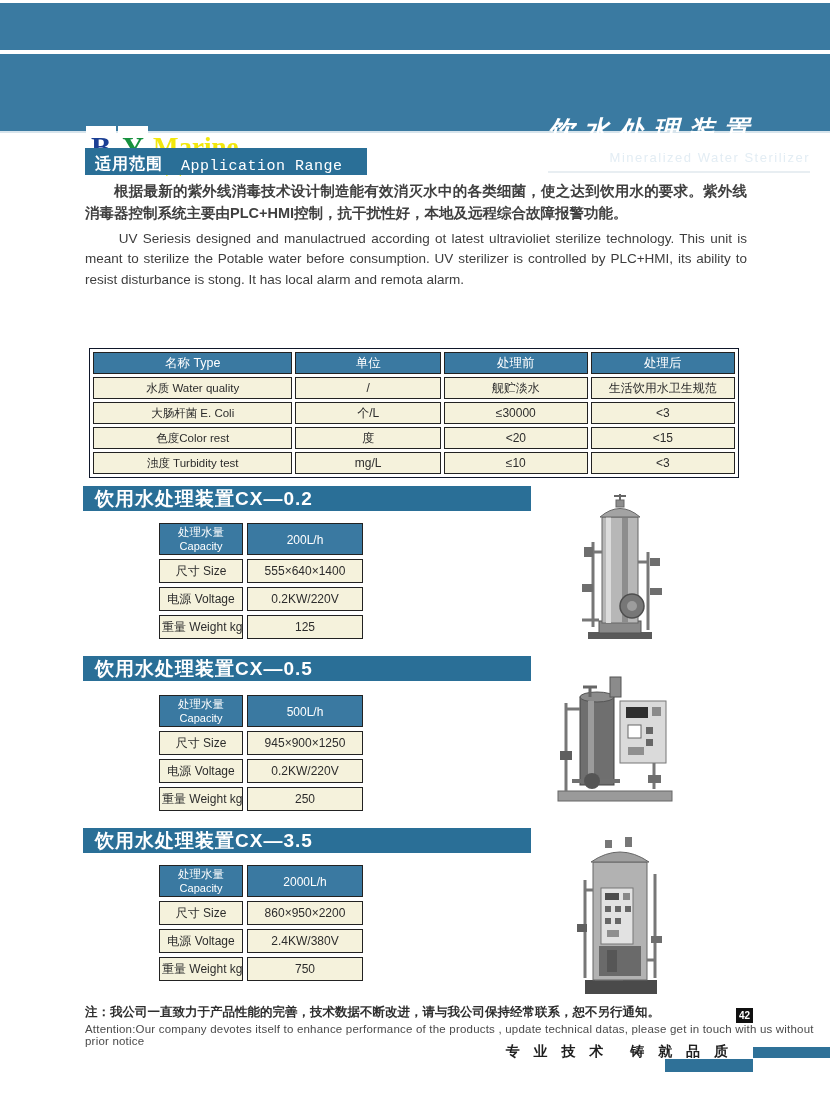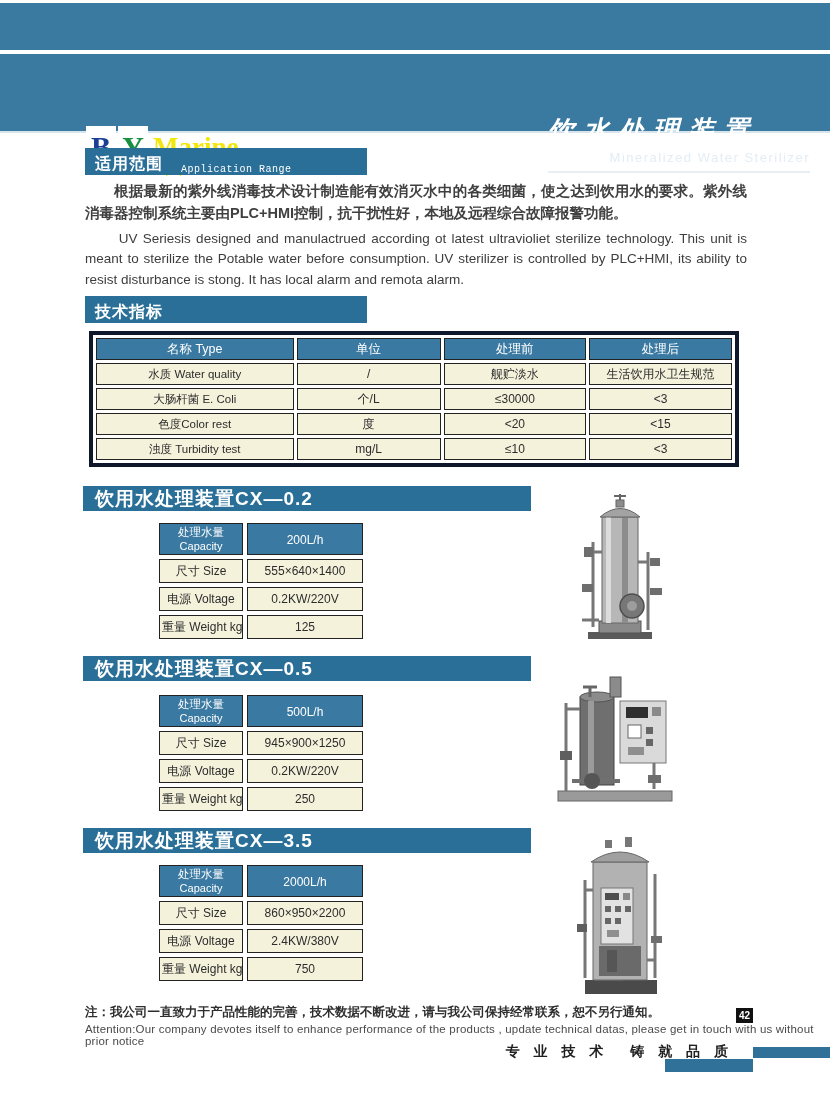--- a/index.html
+++ b/index.html
@@ -23,30 +23,30 @@
   #brand-name{font-family:"Liberation Serif","DejaVu Serif",serif;font-weight:bold;font-size:27px;line-height:1;color:#f2e70c;}
   #brand-sub{font-size:12px;line-height:1;color:#f2e70c;margin-top:2px;letter-spacing:0.5px;}
   #header-title{position:absolute;left:548px;top:61px;width:262px;}
   #title-zh{font-size:26px;font-weight:bold;color:#ffffff;letter-spacing:9px;white-space:nowrap;line-height:1.2;font-style:italic;}
   #title-en{font-size:13px;color:#e3edf4;letter-spacing:1.5px;margin-top:4px;white-space:nowrap;text-align:right;}
   #title-underline{height:2px;background:#e8eef2;margin-top:6px;width:100%;}
   
   .section-bar{position:absolute;left:85px;width:272px;height:27px;background:#2a6f97;color:#fff;
     display:flex;align-items:flex-end;padding-left:10px;font-family:Liberation Mono, monospace;}
   .section-bar .zh{font-weight:bold;font-size:16px;letter-spacing:1px;}
-  .section-bar .en{font-size:10px;margin-left:18px;letter-spacing:0.5px;}
+  .section-bar .en{font-size:15px;margin-left:18px;letter-spacing:0.5px;}
   .product-bar{position:absolute;left:83px;width:436px;height:25px;background:#2a6f97;color:#fff;
     display:flex;align-items:center;padding-left:12px;font-size:19px;font-weight:bold;letter-spacing:1px;}
   
   #app-text{position:absolute;left:85px;top:181px;width:662px;}
   #para-zh{font-size:14.5px;line-height:1.5;text-align:justify;text-indent:2em;color:#404040;font-weight:600;margin:0;}
   #para-en{font-size:13.5px;line-height:1.55;text-align:justify;text-indent:2.5em;color:#3d3d3d;margin:4px 0 0 0;}
   
-  #tech-table{position:absolute;left:89px;top:331px;width:650px;border-collapse:separate;border-spacing:3px;
-    border:4px solid #0f172a;table-layout:fixed;}
+  #tech-table{position:absolute;left:89px;top:348px;width:650px;border-collapse:separate;border-spacing:3px;
+    border:1px solid #0f172a;table-layout:fixed;}
   #tech-table th,#tech-table td{border:1px solid #222;text-align:center;white-space:nowrap;overflow:hidden;padding:0 2px;}
   #tech-table th{background:#3a79a1;color:#fff;font-weight:normal;font-size:12.5px;height:20px;}
   #tech-table td{background:#f5f2dc;color:#2c2c2c;font-size:12px;height:20px;}
   
   .p-table{position:absolute;left:155px;width:212px;border-collapse:separate;border-spacing:4px;table-layout:fixed;}
   .p-table th,.p-table td{border:1px solid #222;text-align:center;padding:0 2px;overflow:hidden;}
   .p-table th{background:#3a79a1;color:#fff;font-weight:normal;height:30px;}
   .p-table td{background:#f5f2dc;color:#2c2c2c;font-size:12px;height:22px;white-space:nowrap;}
   .cap-zh{display:block;font-size:11.5px;line-height:1.25;}
   .cap-en{display:block;font-size:11px;line-height:1.2;}
@@ -87,23 +87,20 @@
 
   <div class="section-bar" style="top:148px;">
     <span class="zh">适用范围</span>
     <span class="en">Application Range</span>
   </div>
   <div id="app-text">
     <p id="para-zh">根据最新的紫外线消毒技术设计制造能有效消灭水中的各类细菌，使之达到饮用水的要求。紫外线消毒器控制系统主要由PLC+HMI控制，抗干扰性好，本地及远程综合故障报警功能。</p>
     <p id="para-en">UV Seriesis designed and manulactrued according ot latest ultravioliet sterilize technology. This unit is meant to sterilize the Potable water before consumption. UV sterilizer is controlled by PLC+HMI, its ability to resist disturbance is stong. It has local alarm and remota alarm.</p>
   </div>
 
-  <div class="section-bar" style="top:296px;">
-    <span class="zh">技术指标</span>
-  </div>
   <table id="tech-table">
     <colgroup>
         <col style="width:31.5%">
         <col style="width:23%">
         <col style="width:22.7%">
         <col style="width:22.8%">
       </colgroup>
     <thead>
       <tr>
         <th>名称 Type</th>

